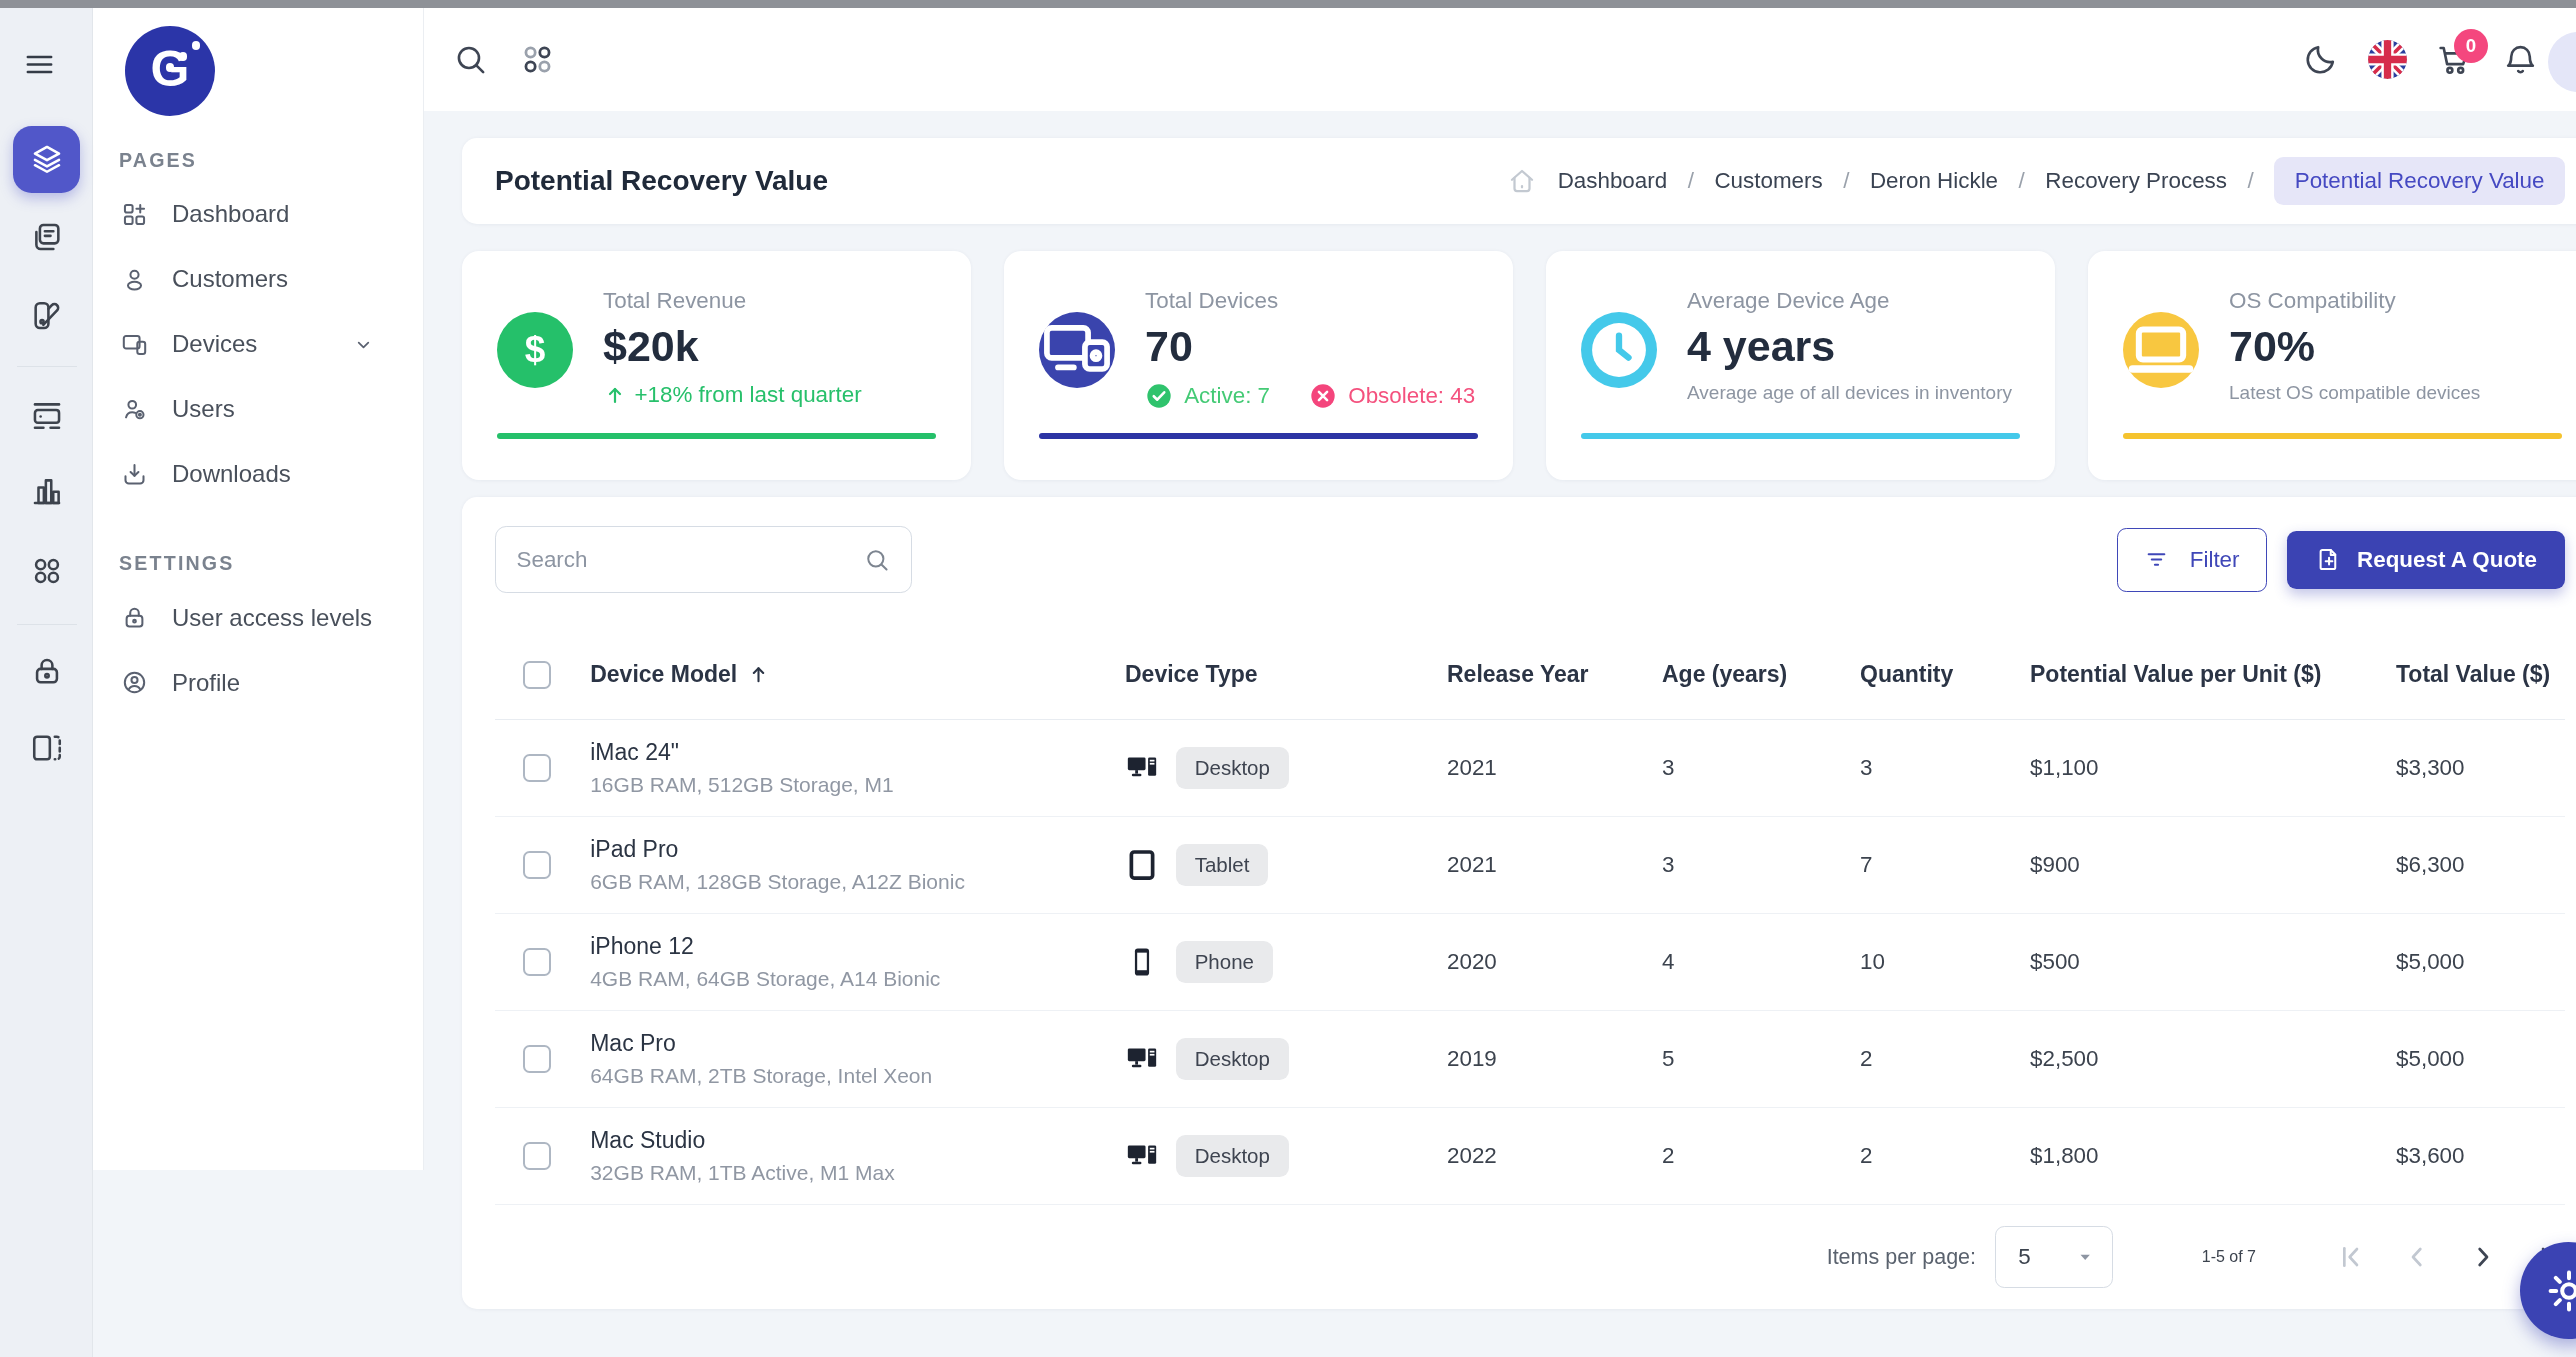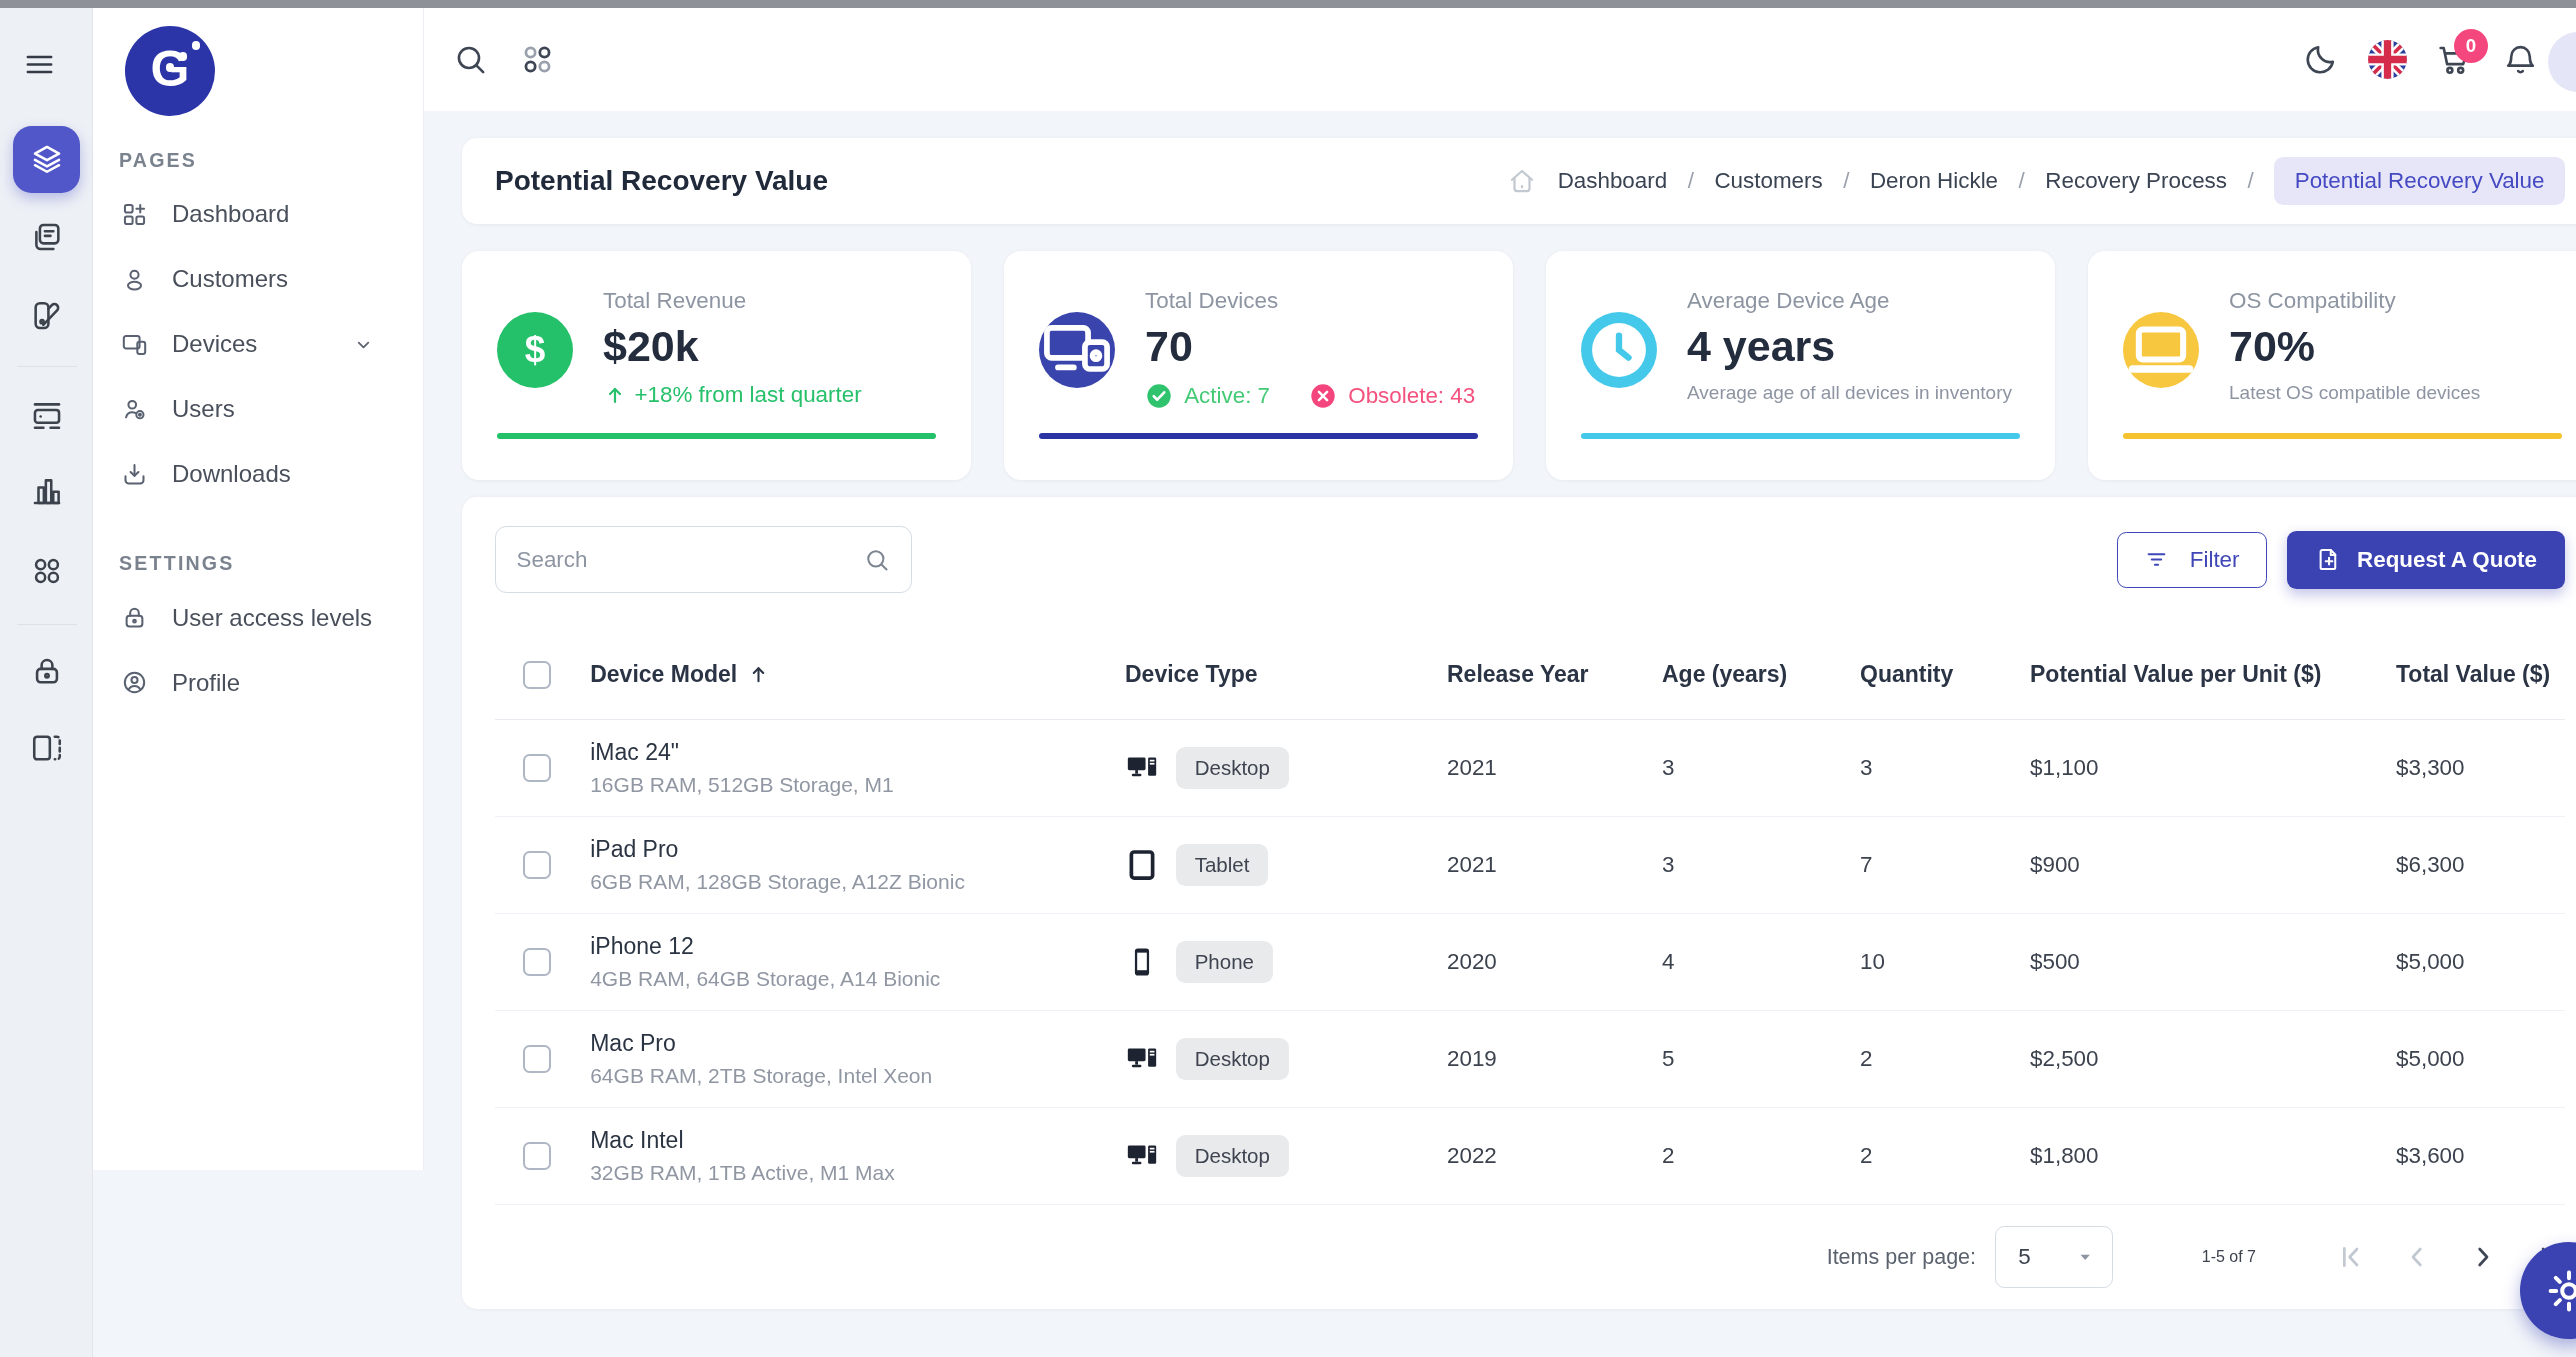--- a/index.html
+++ b/index.html
@@ -73,21 +73,21 @@
   .stat-bar { position:absolute; left:35px; right:35px; bottom:41px; height:6.5px; border-radius:3.7px; }
 
   
   .table-card { margin-top:17px; height:812px; position:relative; }
   .toolbar { display:flex; align-items:center; justify-content:space-between; padding:29px 33px 0 33px; }
   .searchbox { width:417px; height:67px; border:1.9px solid #d6dce4; border-radius:11.2px; display:flex; align-items:center; padding:0 20.5px; background:#fff; }
   .searchbox input { flex:1; border:none; outline:none; font-size:22.4px; color:#3c434e; font-family:inherit; background:transparent; }
   .searchbox input::placeholder { color:#8d95a2; }
   .searchbox .icn { width:28px; height:28px; color:#7d8590; flex:none; cursor:pointer; }
   .tb-actions { display:flex; align-items:center; gap:20.5px; }
-  .btn-filter { height:56px; padding:0 26px; border:1.9px solid #3f47b8; border-radius:9.3px; background:#fff; color:#3f47b8; font-size:22.4px; font-weight:500; display:flex; align-items:center; gap:21px; cursor:pointer; font-family:inherit; }
+  .btn-filter { height:64px; padding:0 26px; border:1.9px solid #3f47b8; border-radius:9.3px; background:#fff; color:#3f47b8; font-size:22.4px; font-weight:500; display:flex; align-items:center; gap:21px; cursor:pointer; font-family:inherit; }
   .btn-filter .icn { width:25px; height:25px; }
   .btn-quote { height:58px; padding:0 28px; border:none; border-radius:9.3px; background:#3b43b3; color:#fff; font-size:22.4px; font-weight:600; display:flex; align-items:center; gap:15px; cursor:pointer; font-family:inherit; box-shadow:0 5.6px 13px rgba(59,67,179,.3); }
   .btn-quote .icn { width:27px; height:27px; }
 
   .grid { display:grid; grid-template-columns:84px 513px 322px 215px 198px 170px 366px minmax(0,1fr); align-items:center; }
   .thead { margin:37px 33px 0 33px; height:90px; border-bottom:1.9px solid #e8ecf1; }
   .th { font-size:23px; font-weight:600; color:#2b3445; padding-left:33px; display:flex; align-items:center; gap:9.3px; cursor:pointer; white-space:nowrap; }
   .th.first { padding-left:11.2px; }
   .th .icn { width:25px; height:25px; color:#2b3445; }
   .c-check { display:flex; justify-content:center; }
@@ -631,21 +631,21 @@
     <div class="cell f-age">5</div>
     <div class="cell f-qty">2</div>
     <div class="cell f-pvu">$2,500</div>
     <div class="cell f-tot">$5,000</div>
   </div>
           <div class="grid trow">
     <div class="c-check">
               <span class="checkbox"></span>
             </div>
     <div class="cell c-model">
-      <div class="model-name">Mac Intel</div>
+      <div class="model-name">Mac Studio</div>
       <div class="model-specs">32GB RAM, 1TB Active, M1 Max</div>
     </div>
     <div class="c-type">
       <span class="icn type-ic">
                 <svg viewBox="0 0 24 24" fill="currentColor">
                   <rect x="2" y="4.5" width="12.5" height="9" rx="1"></rect>
                   <path d="M7.2 13.5h2V16h-2z"></path>
                   <rect x="4.8" y="16" width="6.8" height="1.8" rx=".9"></rect>
                   <rect x="16.3" y="4.5" width="5.7" height="13" rx="1"></rect>
                   <rect x="17.5" y="6.2" width="3.3" height="1.2" fill="#fff"></rect>

